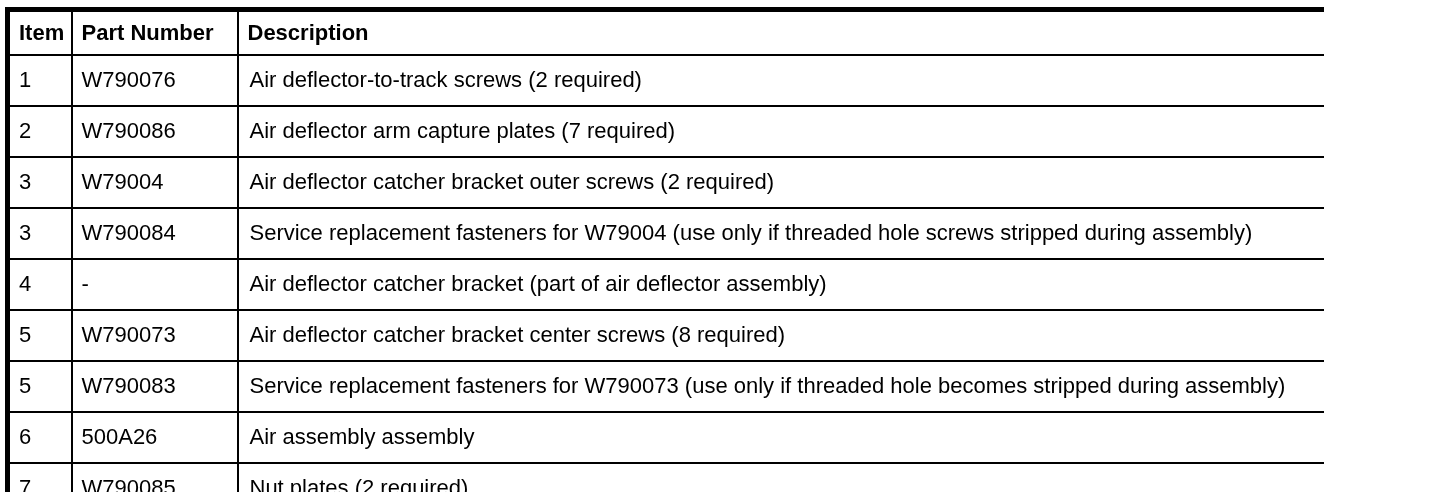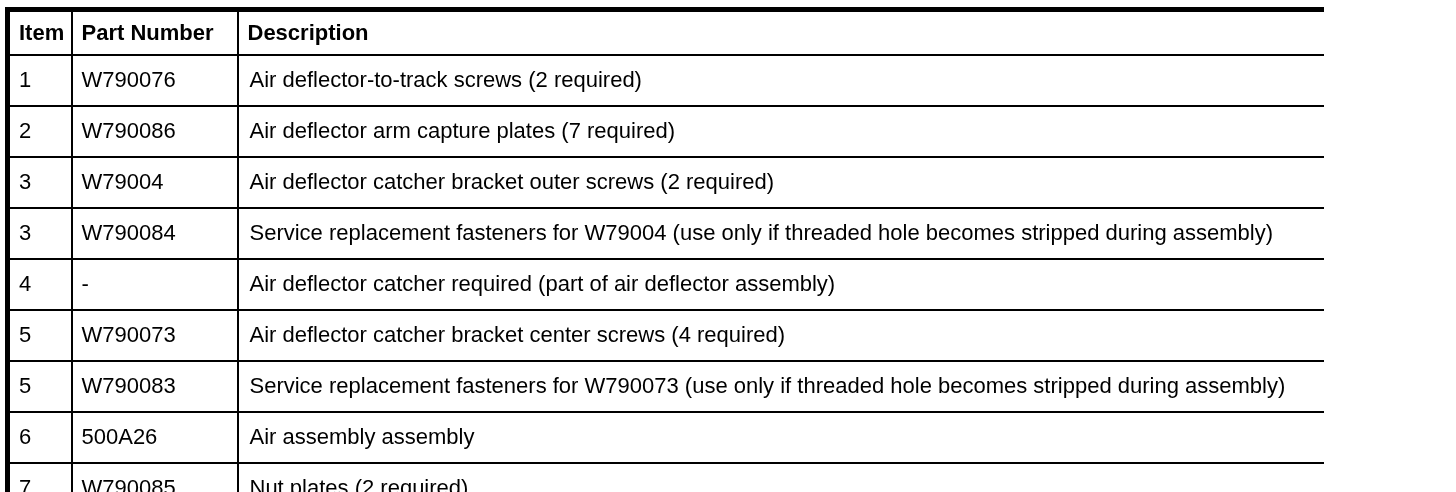--- a/index.html
+++ b/index.html
@@ -86,31 +86,31 @@
         <td class="desc-cell">Air deflector arm capture plates (7 required)</td>
       </tr>
       <tr>
         <td>3</td>
         <td>W79004</td>
         <td class="desc-cell">Air deflector catcher bracket outer screws (2 required)</td>
       </tr>
       <tr>
         <td>3</td>
         <td>W790084</td>
-        <td class="desc-cell">Service replacement fasteners for W79004 (use only if threaded hole becomes stripped during assembly)</td>
+        <td class="desc-cell">Service replacement fasteners for W79004 (use only if threaded hole screws stripped during assembly)</td>
       </tr>
       <tr>
         <td>4</td>
         <td>-</td>
-        <td class="desc-cell">Air deflector catcher required (part of air deflector assembly)</td>
+        <td class="desc-cell">Air deflector catcher bracket (part of air deflector assembly)</td>
       </tr>
       <tr>
         <td>5</td>
         <td>W790073</td>
-        <td class="desc-cell">Air deflector catcher bracket center screws (4 required)</td>
+        <td class="desc-cell">Air deflector catcher bracket center screws (8 required)</td>
       </tr>
       <tr>
         <td>5</td>
         <td>W790083</td>
         <td class="desc-cell">Service replacement fasteners for W790073 (use only if threaded hole becomes stripped during assembly)</td>
       </tr>
       <tr>
         <td>6</td>
         <td>500A26</td>
         <td class="desc-cell">Air assembly assembly</td>

